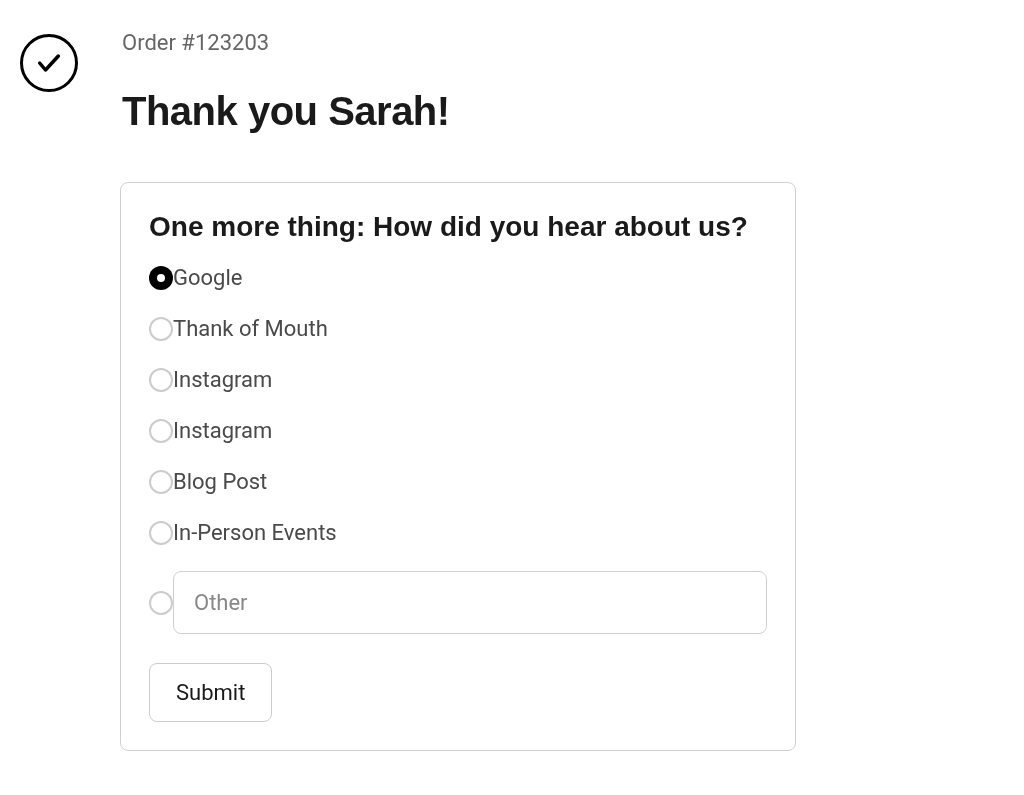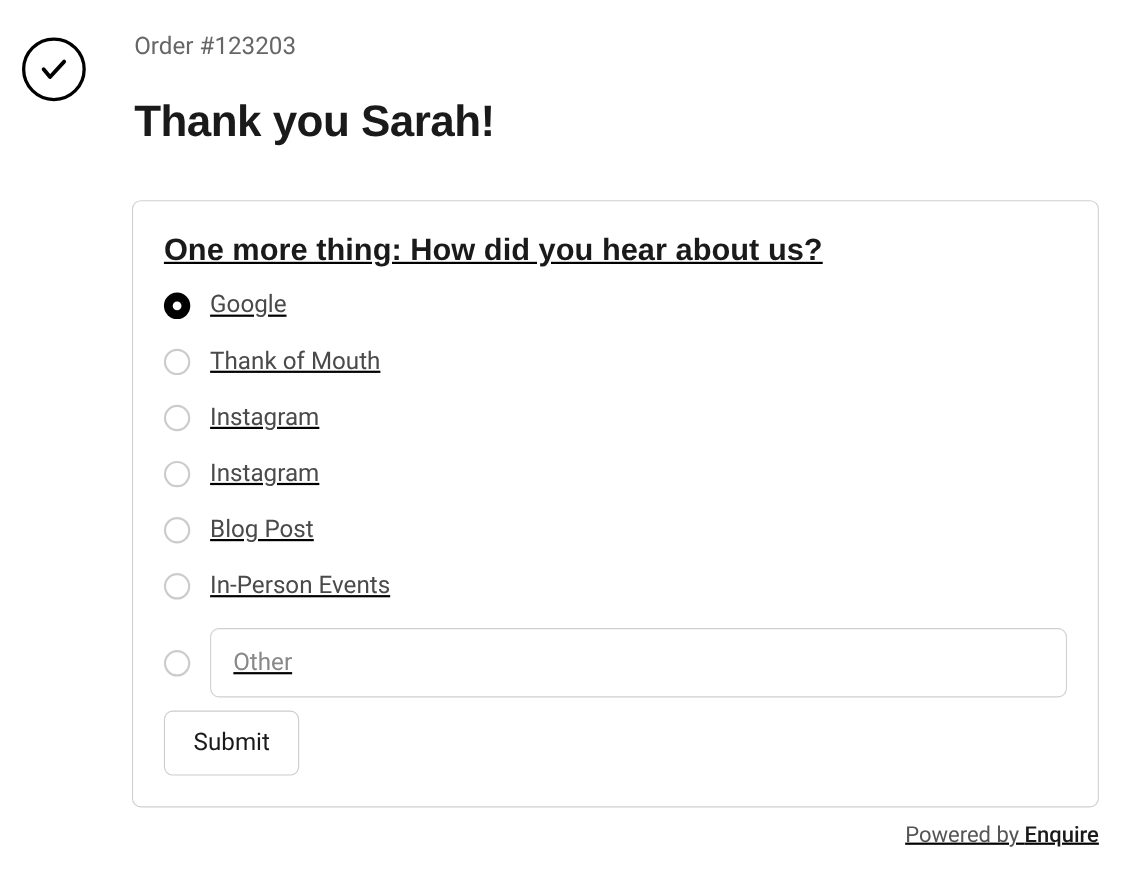--- a/index.html
+++ b/index.html
@@ -44,40 +44,38 @@
       font-family: "Helvetica Neue", Helvetica, Arial, sans-serif;
       font-size: 40px;
       font-weight: 700;
       font-stretch: condensed;
       letter-spacing: -0.5px;
       color: #1a1a1a;
       margin-top: 28px;
     }
     .survey-container {
       margin-left: 100px;
-      width: 879px;
-      text-decoration: underline;
+      width: 676px;
     }
     .survey-card {
       border: 1px solid #d0d0d0;
       border-radius: 8px;
       padding: 28px 28px 28px 28px;
     }
     .survey-question {
       font-family: "Helvetica Neue", Helvetica, Arial, sans-serif;
       font-size: 28px;
       font-weight: 700;
       font-stretch: condensed;
       color: #1a1a1a;
       margin-bottom: 22px;
     }
     .option-row {
       display: flex;
       align-items: center;
-      gap: 18px;
       margin-bottom: 26px;
     }
     .option-row:last-of-type {
       margin-bottom: 0;
     }
     .radio {
       width: 24px;
       height: 24px;
       border-radius: 50%;
       border: 2px solid #ccc;
@@ -110,21 +108,21 @@
       border-radius: 8px;
       padding: 18px 20px;
       font-size: 22px;
       color: #14532d;
       font-family: inherit;
     }
     .other-input::placeholder {
       color: #888;
     }
     .submit-button {
-      margin-top: 12px;
+      margin-top: 29px;
       border: 1px solid #ccc;
       border-radius: 8px;
       background: #fff;
       padding: 16px 26px;
       font-size: 22px;
       color: #1a1a1a;
       cursor: pointer;
       font-family: inherit;
     }
     .powered-by {
@@ -188,16 +186,13 @@
     </div>
 
     <div class="option-row">
       <div class="radio"></div>
       <input type="text" class="other-input" placeholder="Other" style="">
     </div>
 
     <button class="submit-button">Submit</button>
   </div>
 
-  <div class="powered-by">
-    <span>Powered by </span><span class="brand">Enquire</span>
-  </div>
 </div>
 
 </body></html>

